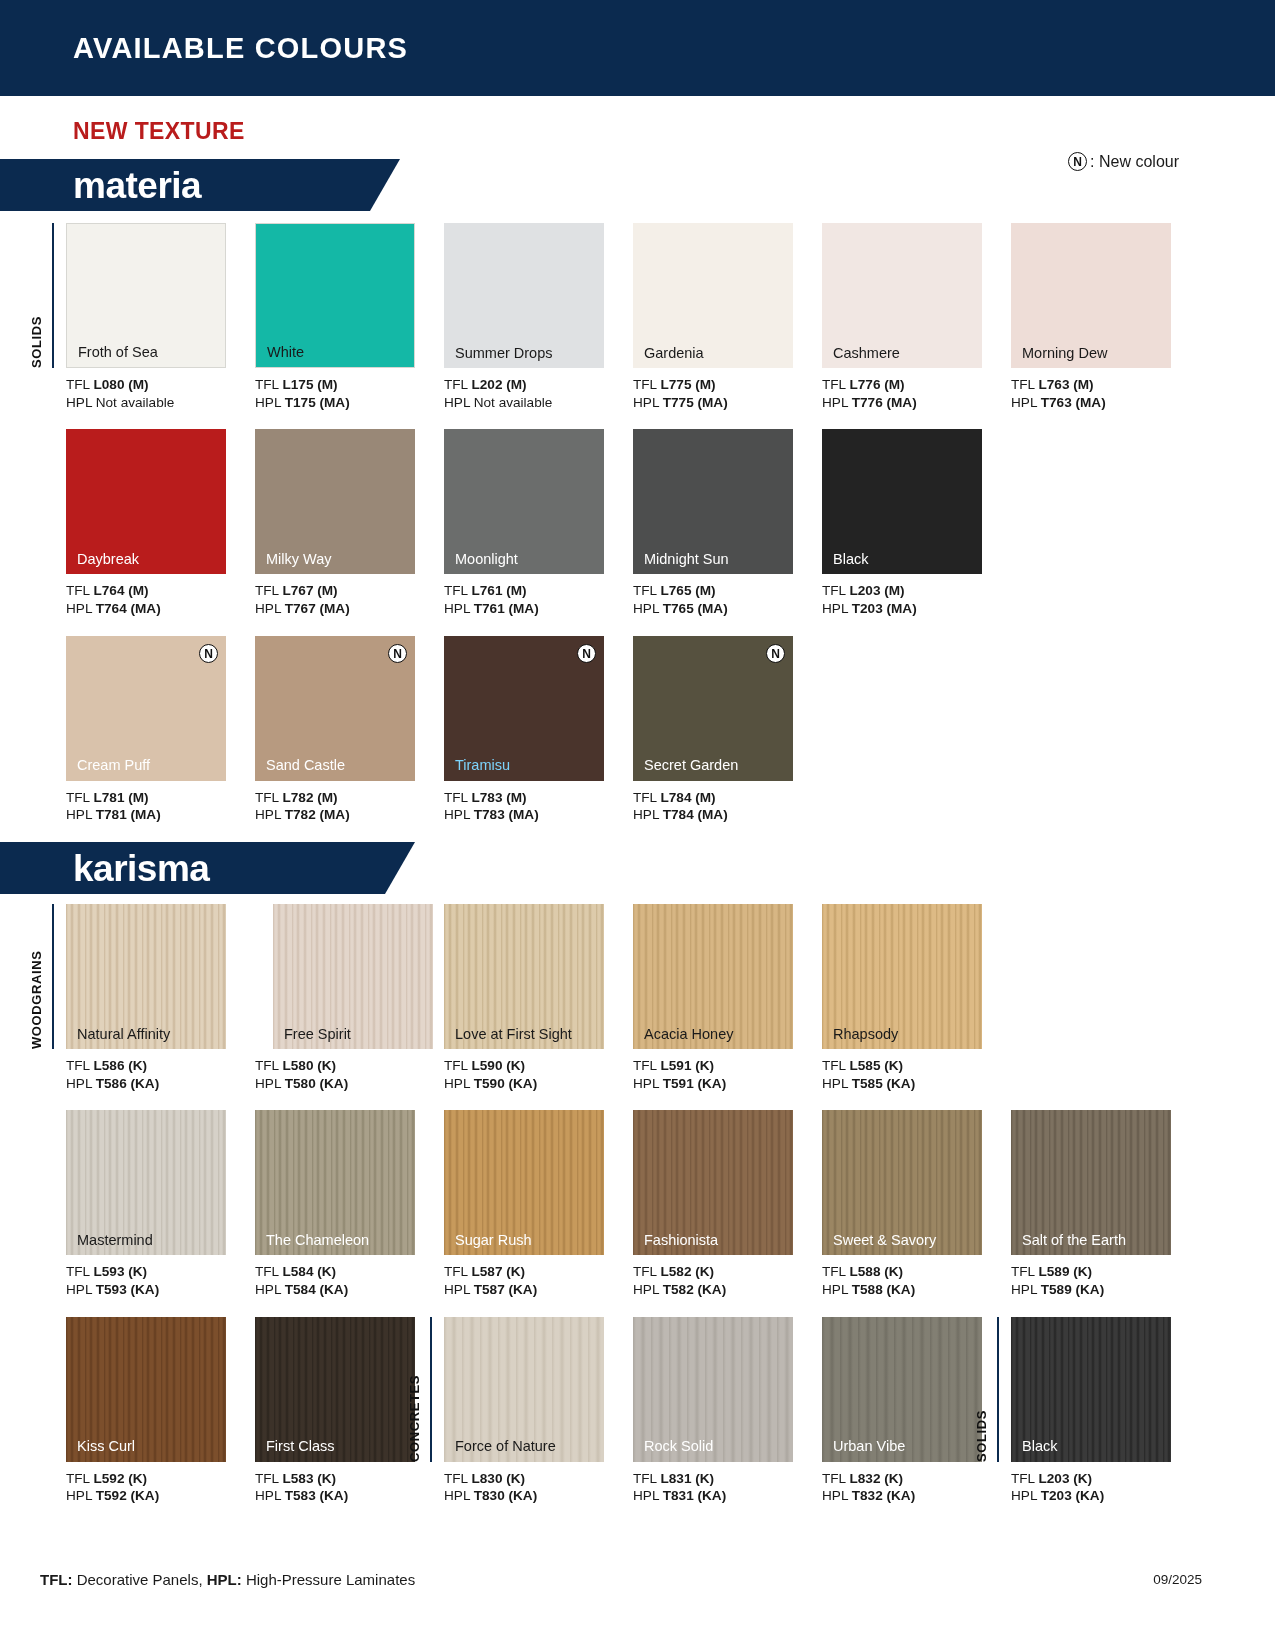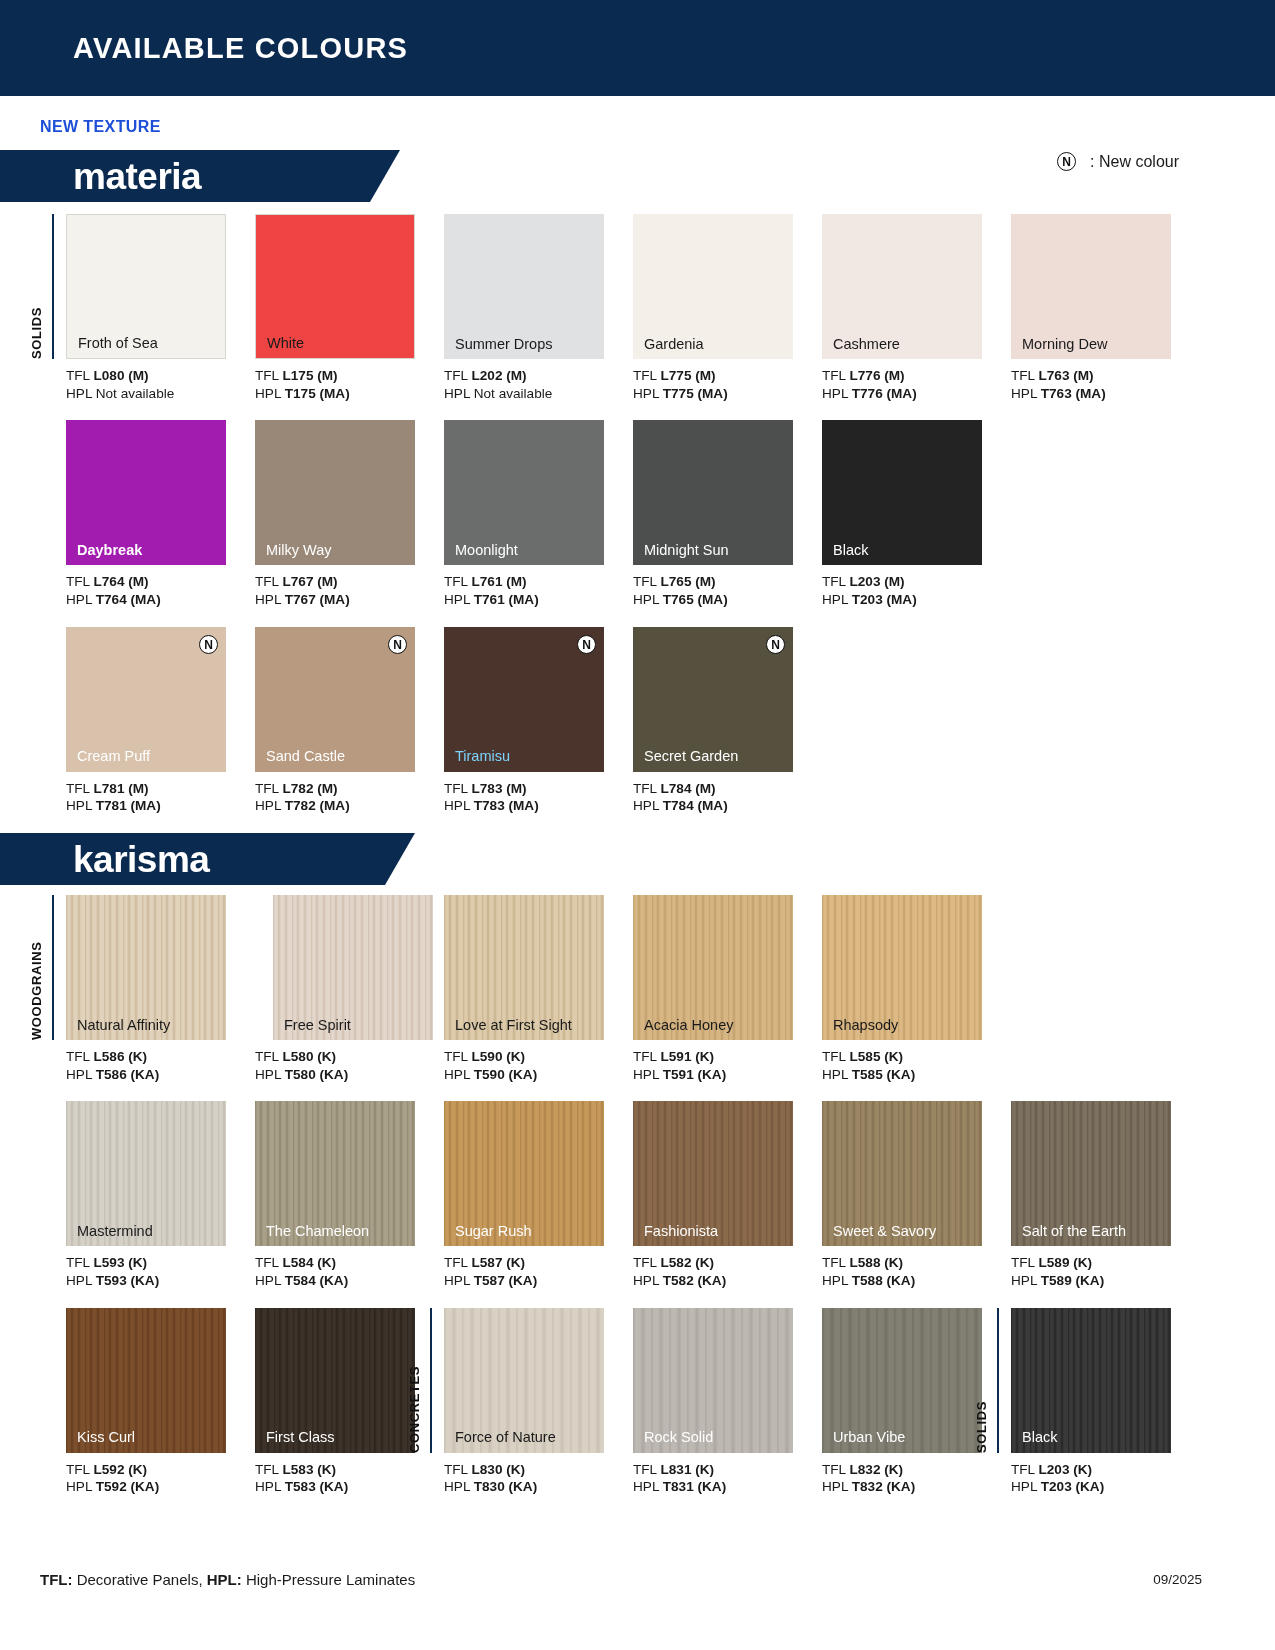--- a/index.html
+++ b/index.html
@@ -16,21 +16,21 @@
   
   .topbar{
     height:96px;background:#0b2a4f;display:flex;align-items:center;
   }
   .topbar .title{
     color:#fff;font-size:29px;font-weight:bold;letter-spacing:1.2px;
     margin-left:73px;
   }
   
   .newtexture{
-    margin:22px 0 0 40px;font-size:16px;font-weight:bold;color:#1d4ed8;
+    margin:22px 0 0 73px;font-size:23px;font-weight:bold;color:#b91c1c;
     letter-spacing:0.4px;
   }
   
   .banner{
     margin-top:14px;height:52px;position:relative;display:flex;align-items:center;
   }
   .banner .shape{
     position:absolute;left:0;top:0;height:52px;background:#0b2a4f;
   }
   .banner.materia .shape{width:400px;clip-path:polygon(0 0,400px 0,370px 100%,0 100%);}
@@ -43,21 +43,21 @@
   .legend{
     position:absolute;right:96px;top:152px;display:flex;align-items:center;
     font-size:16px;color:#1a1a1a;
   }
   .nbadge{
     display:inline-flex;align-items:center;justify-content:center;
     width:19px;height:19px;border:1.6px solid #111;border-radius:50%;
     font-size:12px;font-weight:bold;line-height:1;box-sizing:border-box;
     background:#fff;color:#111;
   }
-  .legend .txt{margin-left:14px;}
+  .legend .txt{margin-left:3px;}
   
   .section{position:relative;}
   .row{
     display:grid;grid-template-columns:repeat(6,189px);
     column-gap:0;padding-left:66px;position:relative;
   }
   .cell{width:189px;position:relative;}
   .swatch{
     width:160px;height:145px;position:relative;overflow:hidden;
     box-sizing:border-box;
@@ -117,21 +117,21 @@
           <div class="cell">
             <div class="swatch" style="background: rgb(243, 242, 237); border: 1px solid rgb(215, 215, 210);">
               <div class="name" style="color: rgb(26, 26, 26);">Froth of Sea</div>
             </div>
             <div class="codes">
               <div><span>TFL </span><b>L080 (M)</b></div>
               <div><span>HPL </span><span>Not available</span></div>
             </div>
           </div>
           <div class="cell">
-            <div class="swatch" style="background: #ef4444; border: 1px solid rgb(215, 215, 210); padding-left: 41px;">
+            <div class="swatch" style="background: #14b8a6; border: 1px solid rgb(215, 215, 210); padding-left: 41px;">
               <div class="name" style="color: rgb(26, 26, 26);">White</div>
             </div>
             <div class="codes">
               <div><span>TFL </span><b>L175 (M)</b></div>
               <div><span>HPL </span><b>T175 (MA)</b></div>
             </div>
           </div>
           <div class="cell">
             <div class="swatch" style="background: rgb(223, 225, 227);">
               <div class="name" style="color: rgb(26, 26, 26);">Summer Drops</div>
@@ -166,21 +166,21 @@
             <div class="codes">
               <div><span>TFL </span><b>L763 (M)</b></div>
               <div><span>HPL </span><b>T763 (MA)</b></div>
             </div>
           </div>
           <div class="vlabel" style="top: 0px; height: 145px; left: 29px;">SOLIDS</div>
           <div class="vrule" style="top: 0px; height: 145px; left: 52px;"></div>
         </div>
         <div class="row" style="margin-bottom: 18px;">
           <div class="cell">
-            <div class="swatch" style="background: #a21caf; font-weight: bold;">
+            <div class="swatch" style="background: #b91c1c;">
               <div class="name" style="color: rgb(255, 255, 255);">Daybreak</div>
             </div>
             <div class="codes">
               <div><span>TFL </span><b>L764 (M)</b></div>
               <div><span>HPL </span><b>T764 (MA)</b></div>
             </div>
           </div>
           <div class="cell">
             <div class="swatch" style="background: rgb(153, 136, 119);">
               <div class="name" style="color: rgb(255, 255, 255);">Milky Way</div>

